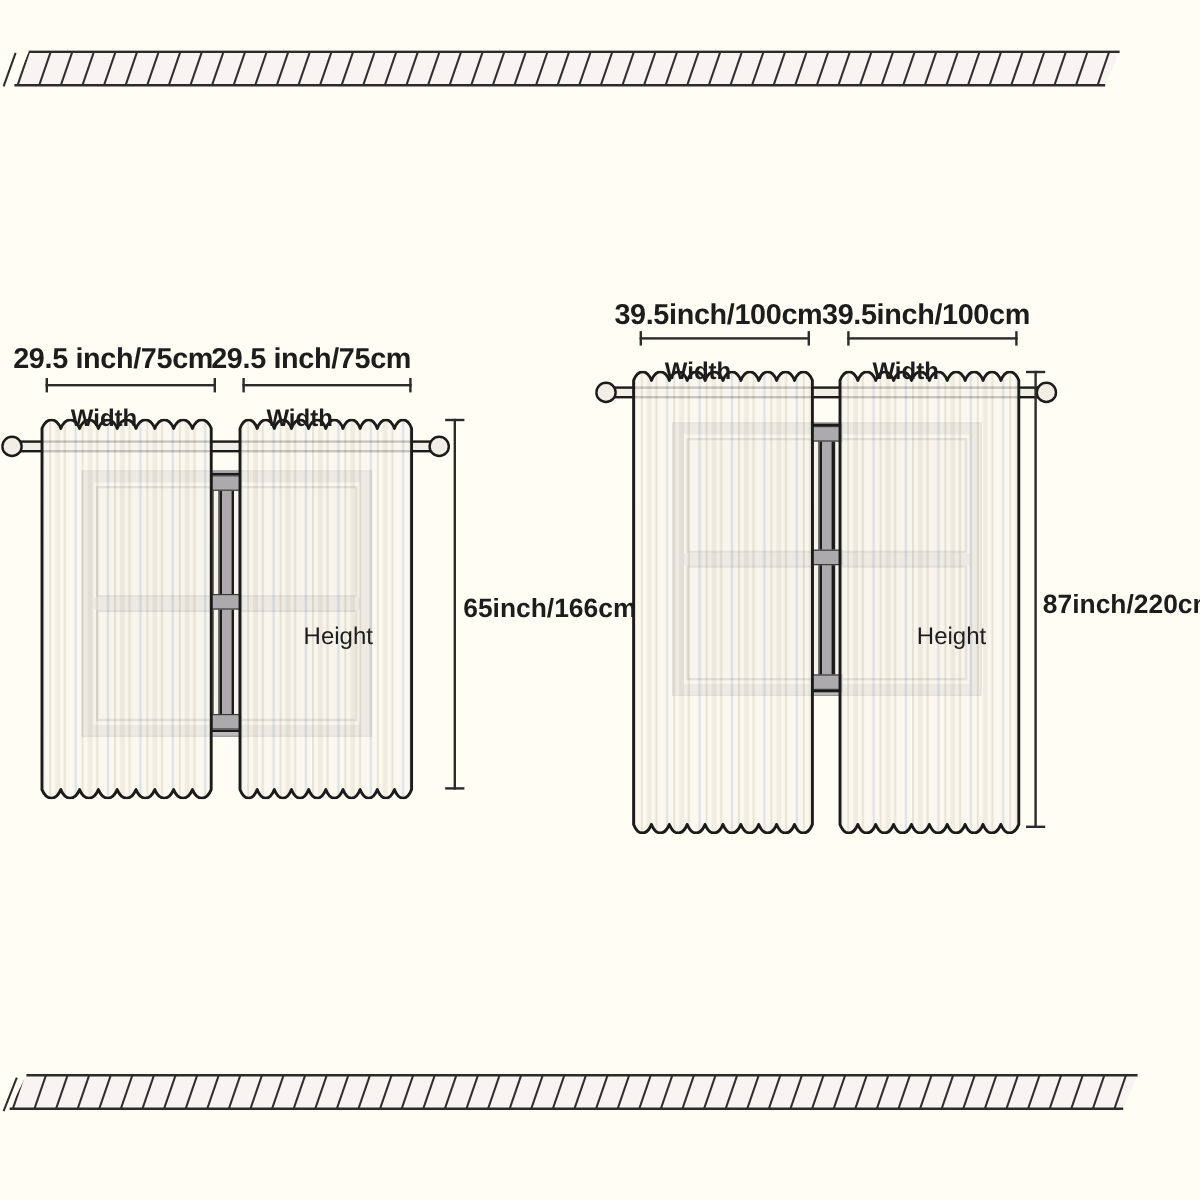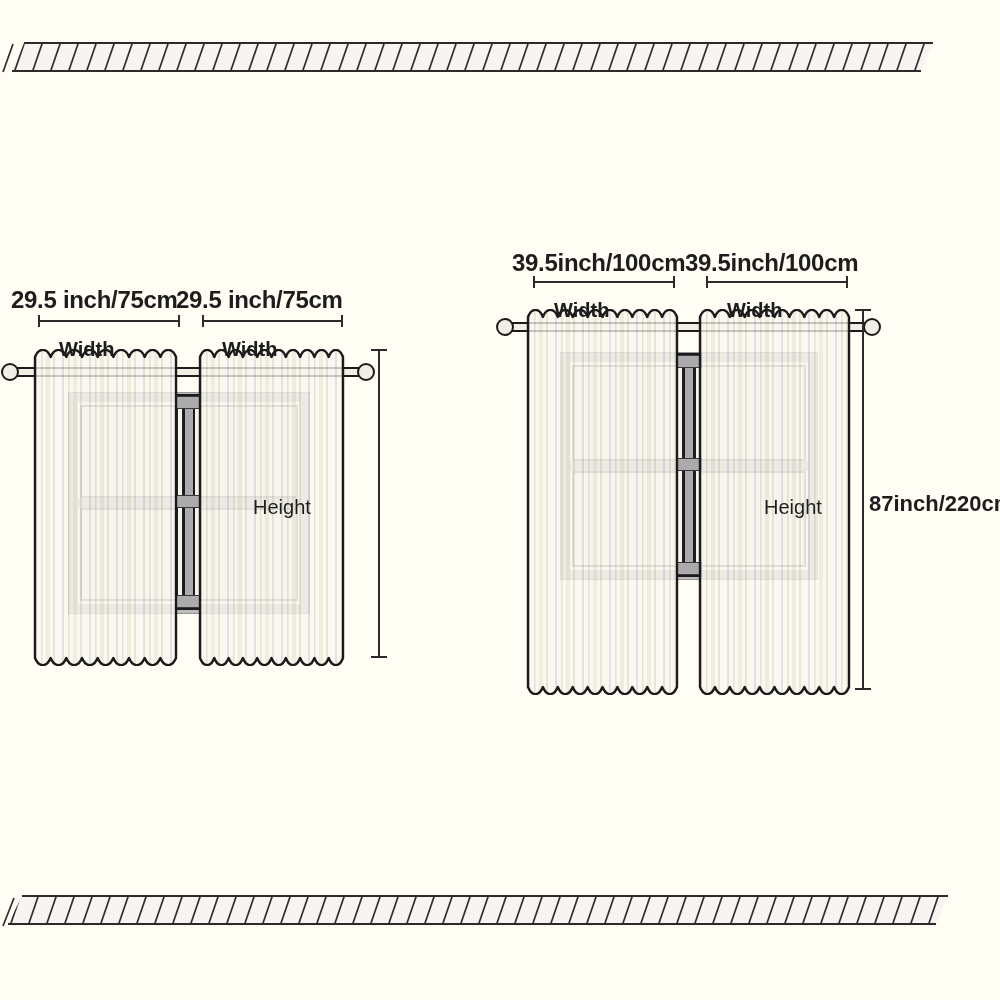--- a/index.html
+++ b/index.html
@@ -8,21 +8,21 @@
     width:1000px;height:1000px;
     background:#FFFDF4;
     overflow:hidden;
     font-family:"Liberation Sans", sans-serif;
     color:#1d1d1d;
   }
   .band{position:absolute;left:0;z-index:0;}
   .label{position:absolute;text-align:left;white-space:nowrap;z-index:5;}
   .size-label{font-size:24px;font-weight:700;letter-spacing:-0.3px;}
   .width-label{font-size:20px;font-weight:700;margin-top:11px;}
-  .height-label{font-size:20px;font-weight:400;}
+  .height-label{font-size:20px;font-weight:400;margin-top:24px;}
   .height-size{font-size:22px;font-weight:600;text-align:left;}
 
   
   .dim-h{position:absolute;height:12px;z-index:5;}
   .dim-h::before{content:"";position:absolute;left:0;right:0;top:5px;border-top:2px solid #2b2b2b;}
   .dim-h .tk{position:absolute;top:0;bottom:0;width:0;border-left:2px solid #2b2b2b;}
   .dim-h .tk.l{left:0;} .dim-h .tk.r{right:0;}
 
   
   .dim-v{position:absolute;width:16px;z-index:5;}
@@ -220,20 +220,21 @@
   <div class="rod" style="left:16px;top:367px;width:342px"></div>
   <div class="finial" style="left:1px;top:363px"></div>
   <div class="finial" style="left:357px;top:363px"></div>
 
   <div class="dim-v" style="left:371px;top:349px;height:309px">
       <i class="tk t"></i>
       <i class="tk b"></i>
     </div>
 
   <div class="label height-label" style="left:253px;top:496px;width:100px">Height</div>
+  <div class="label height-size" style="left:386px;top:494px;width:160px">65inch/166cm</div>
 
   <div class="label size-label" style="left:512px;top:249px;width:180px">39.5inch/100cm</div>
   <div class="label size-label" style="left:685px;top:249px;width:180px">39.5inch/100cm</div>
 
   <div class="dim-h" style="left:533px;top:276px;width:142px">
       <i class="tk l"></i>
       <i class="tk r"></i>
     </div>
   <div class="dim-h" style="left:706px;top:276px;width:142px">
       <i class="tk l"></i>

